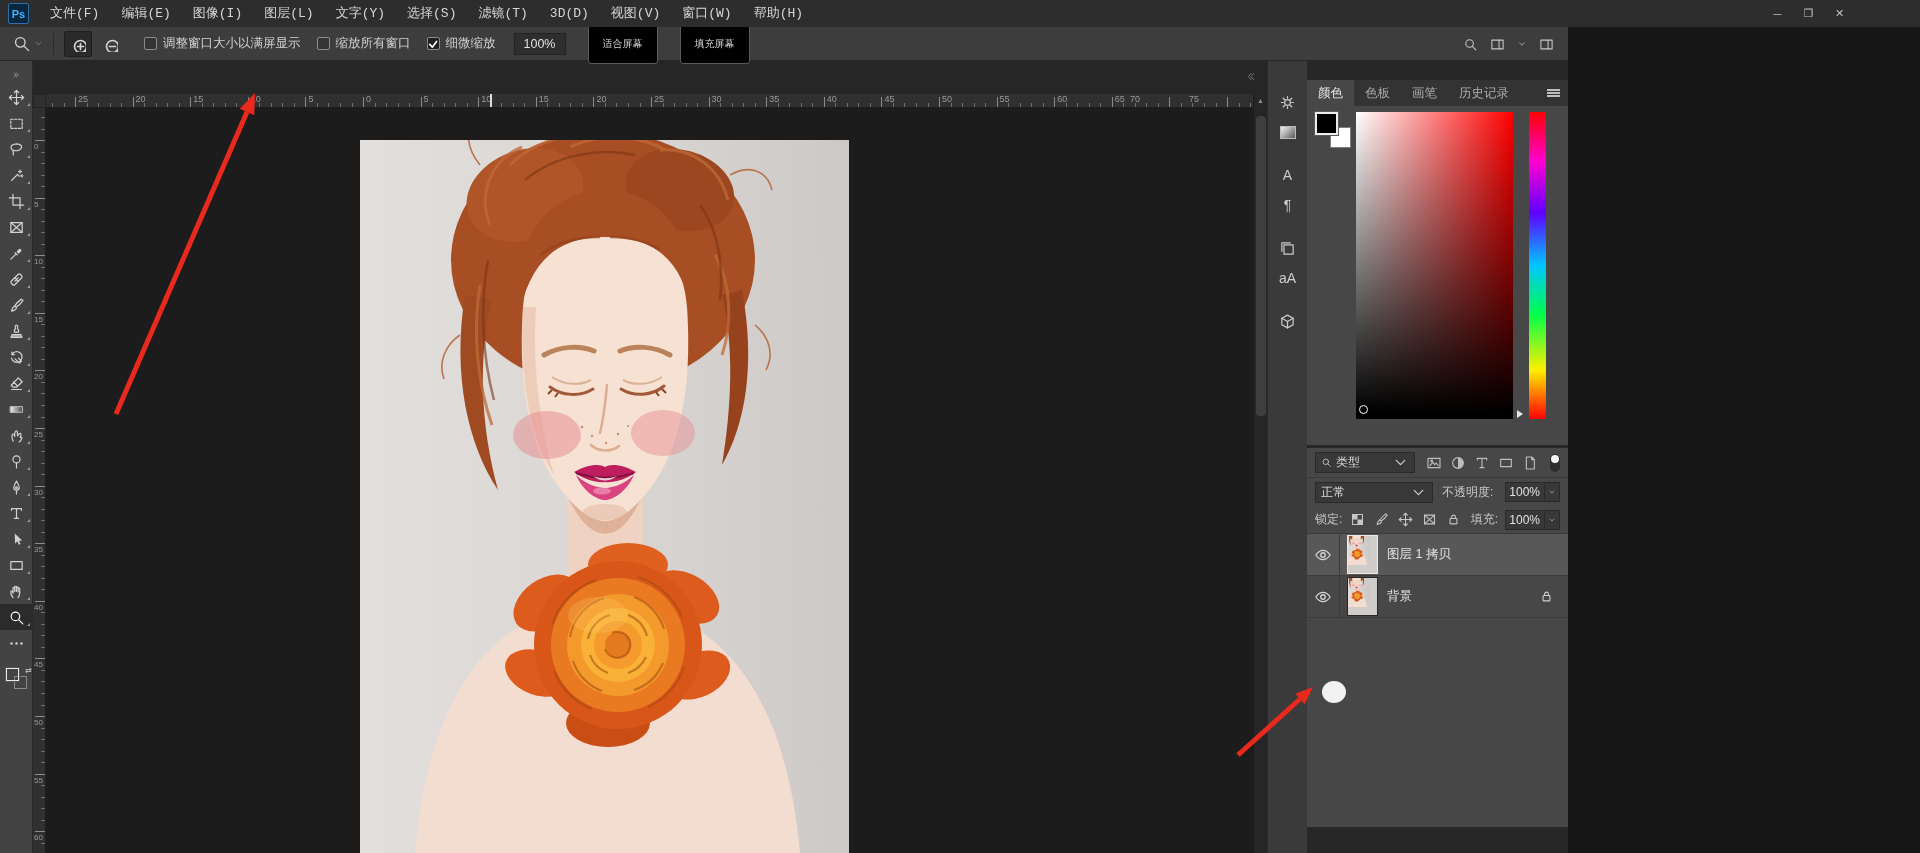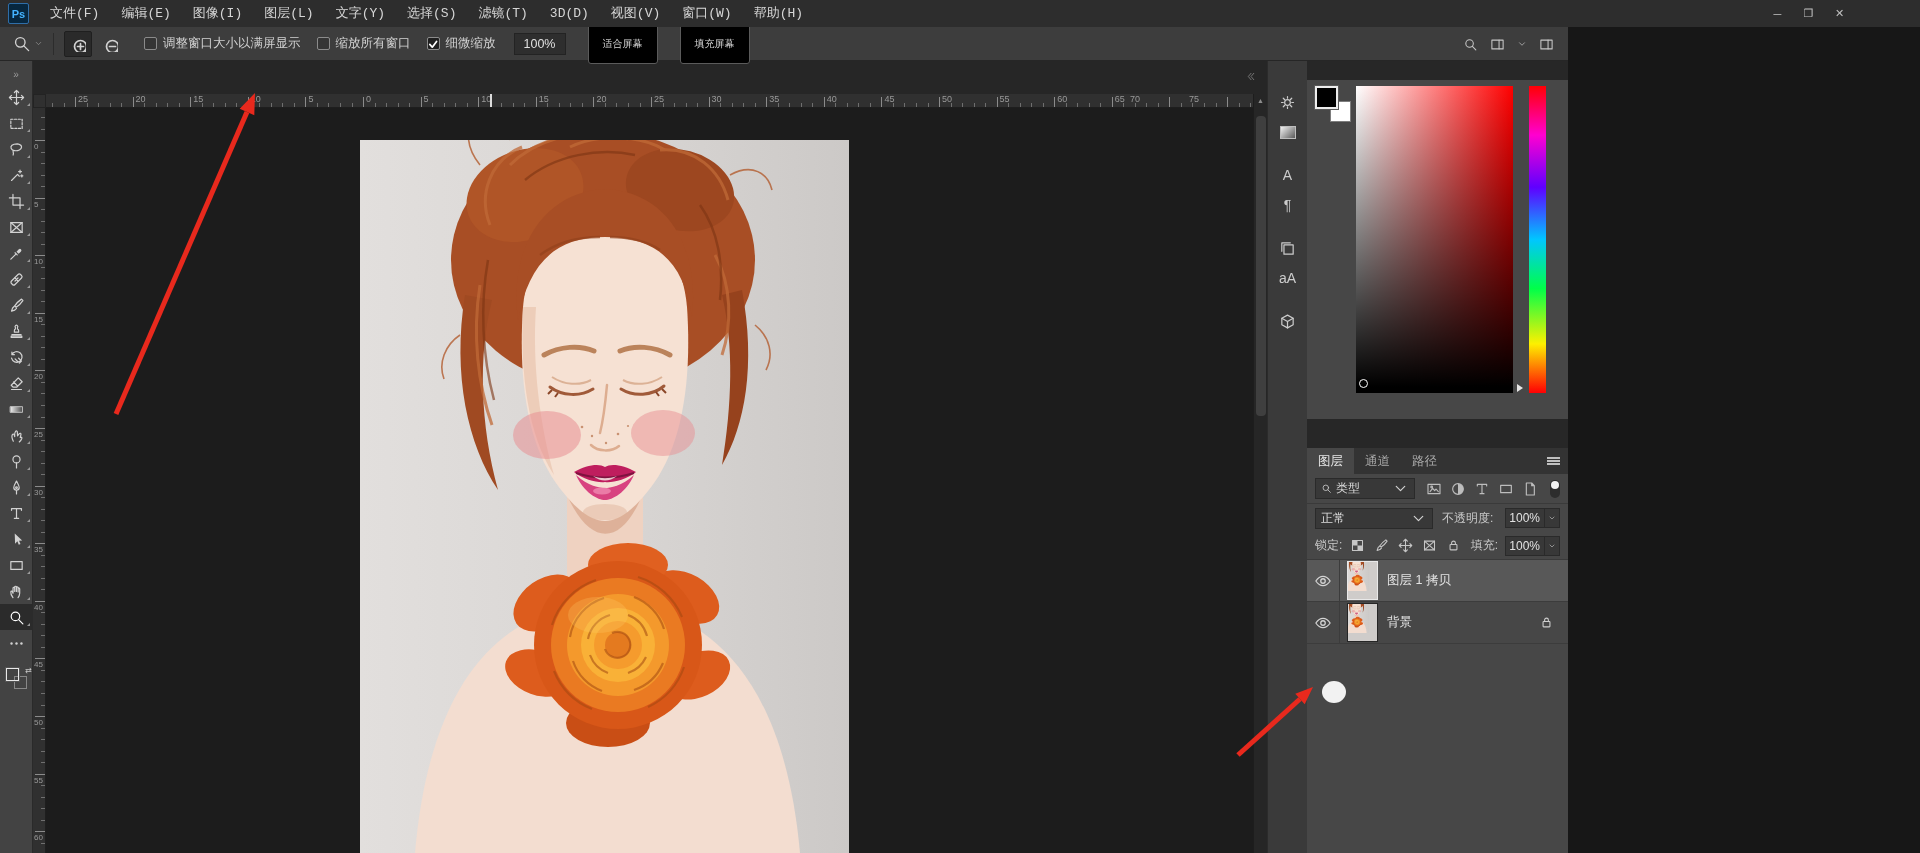--- a/index.html
+++ b/index.html
@@ -925,40 +925,41 @@
     <div class="dock-ic" style="margin-top: 13px;">
       <svg class="icon" style="width: 17px; height: 17px; color: rgb(204, 204, 204);">
         <use href="#i-cube"></use>
       </svg>
     </div>
   </div>
 
 <div class="panels">
 
   <div class="pgroup color-group">
+    <div class="ptabs" id="color-tabs">
+        <div class="ptab active">颜色</div>
+        <div class="ptab">色板</div>
+        <div class="ptab">画笔</div>
+        <div class="ptab">历史记录</div>
+        <div class="hamb"></div>
+      </div>
     <div class="pbody color-body">
       <div class="cswatches">
         <div class="c-bg"></div>
         <div class="c-fg"></div>
       </div>
       <div class="sat-field">
         <div class="sat-cursor"></div>
       </div>
       <div class="tri-marker"></div>
       <div class="hue-bar"></div>
     </div>
   </div>
 
   <div class="pgroup layers-group">
-    <div class="ptabs" id="layers-tabs">
-        <div class="ptab active">图层</div>
-        <div class="ptab">通道</div>
-        <div class="ptab">路径</div>
-        <div class="hamb"></div>
-      </div>
     <div class="pbody layers-body">
 
       <div class="flt-row">
         <div class="combo type-combo">
           <svg class="icon chev-s" style="width:11px;height:11px;">
               <use href="#i-search"></use>
             </svg>
           <span class="ctext">类型</span>
           <svg class="icon chev-s chev-r">
               <use href="#i-chev"></use>

